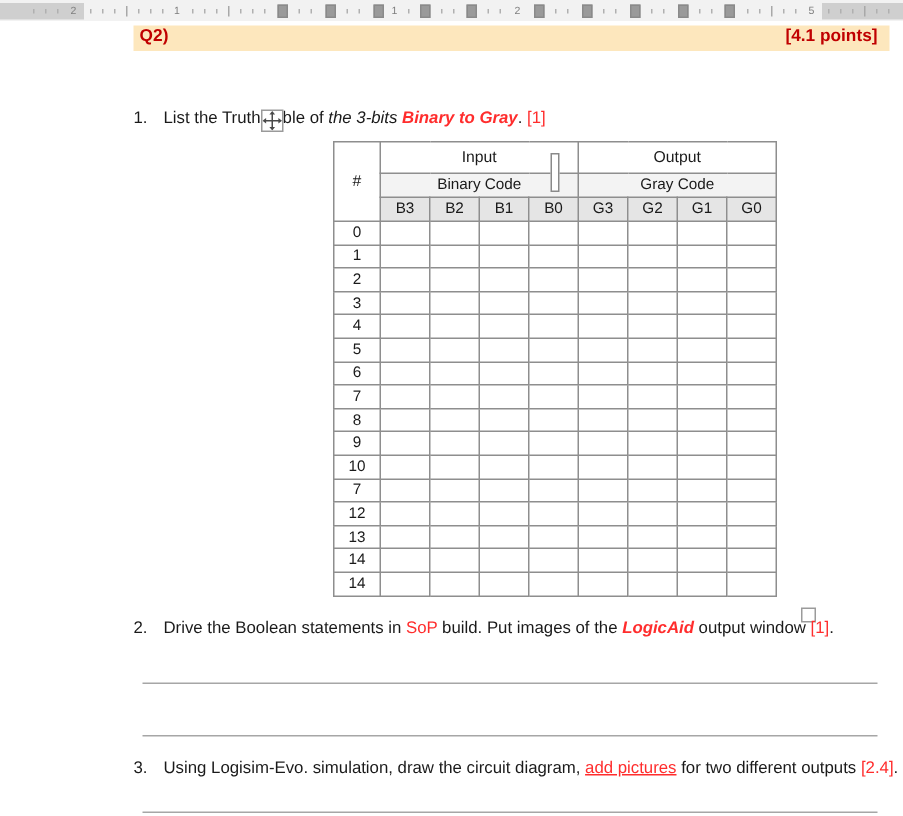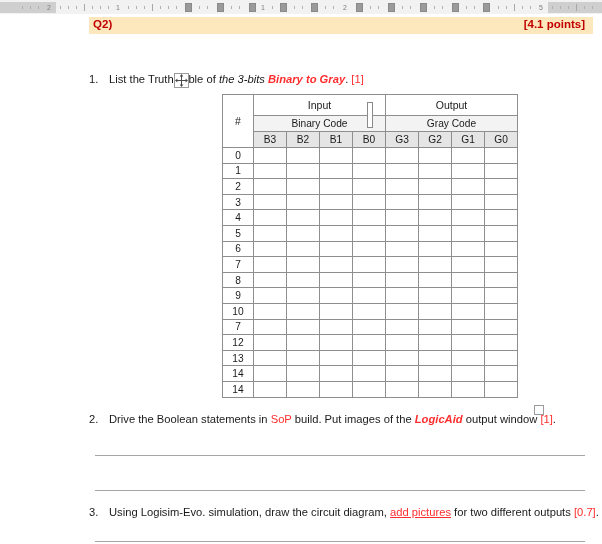--- a/index.html
+++ b/index.html
@@ -472,20 +472,20 @@
       <div class="item item2">
         <span class="num">2.</span>
         <span class="txt"><span>Drive the Boolean statements in </span><span class="em-red">SoP</span><span> build. Put images of the </span><span class="em-red-i">LogicAid</span><span> output window </span><span class="em-red">[1]</span><span>.</span></span>
       </div>
 
       <div class="ansline l1"></div>
       <div class="ansline l2"></div>
 
       <div class="item item3">
         <span class="num">3.</span>
-        <span class="txt"><span>Using Logisim-Evo. simulation, draw the circuit diagram, </span><span class="em-red-u">add pictures</span><span> for two different outputs </span><span class="em-red">[0.7]</span><span>.</span></span>
+        <span class="txt"><span>Using Logisim-Evo. simulation, draw the circuit diagram, </span><span class="em-red-u">add pictures</span><span> for two different outputs </span><span class="em-red">[2.4]</span><span>.</span></span>
       </div>
 
       <div class="ansline l3"></div>
 
     </div>
   </div>
 </div>
 
 </body></html>

